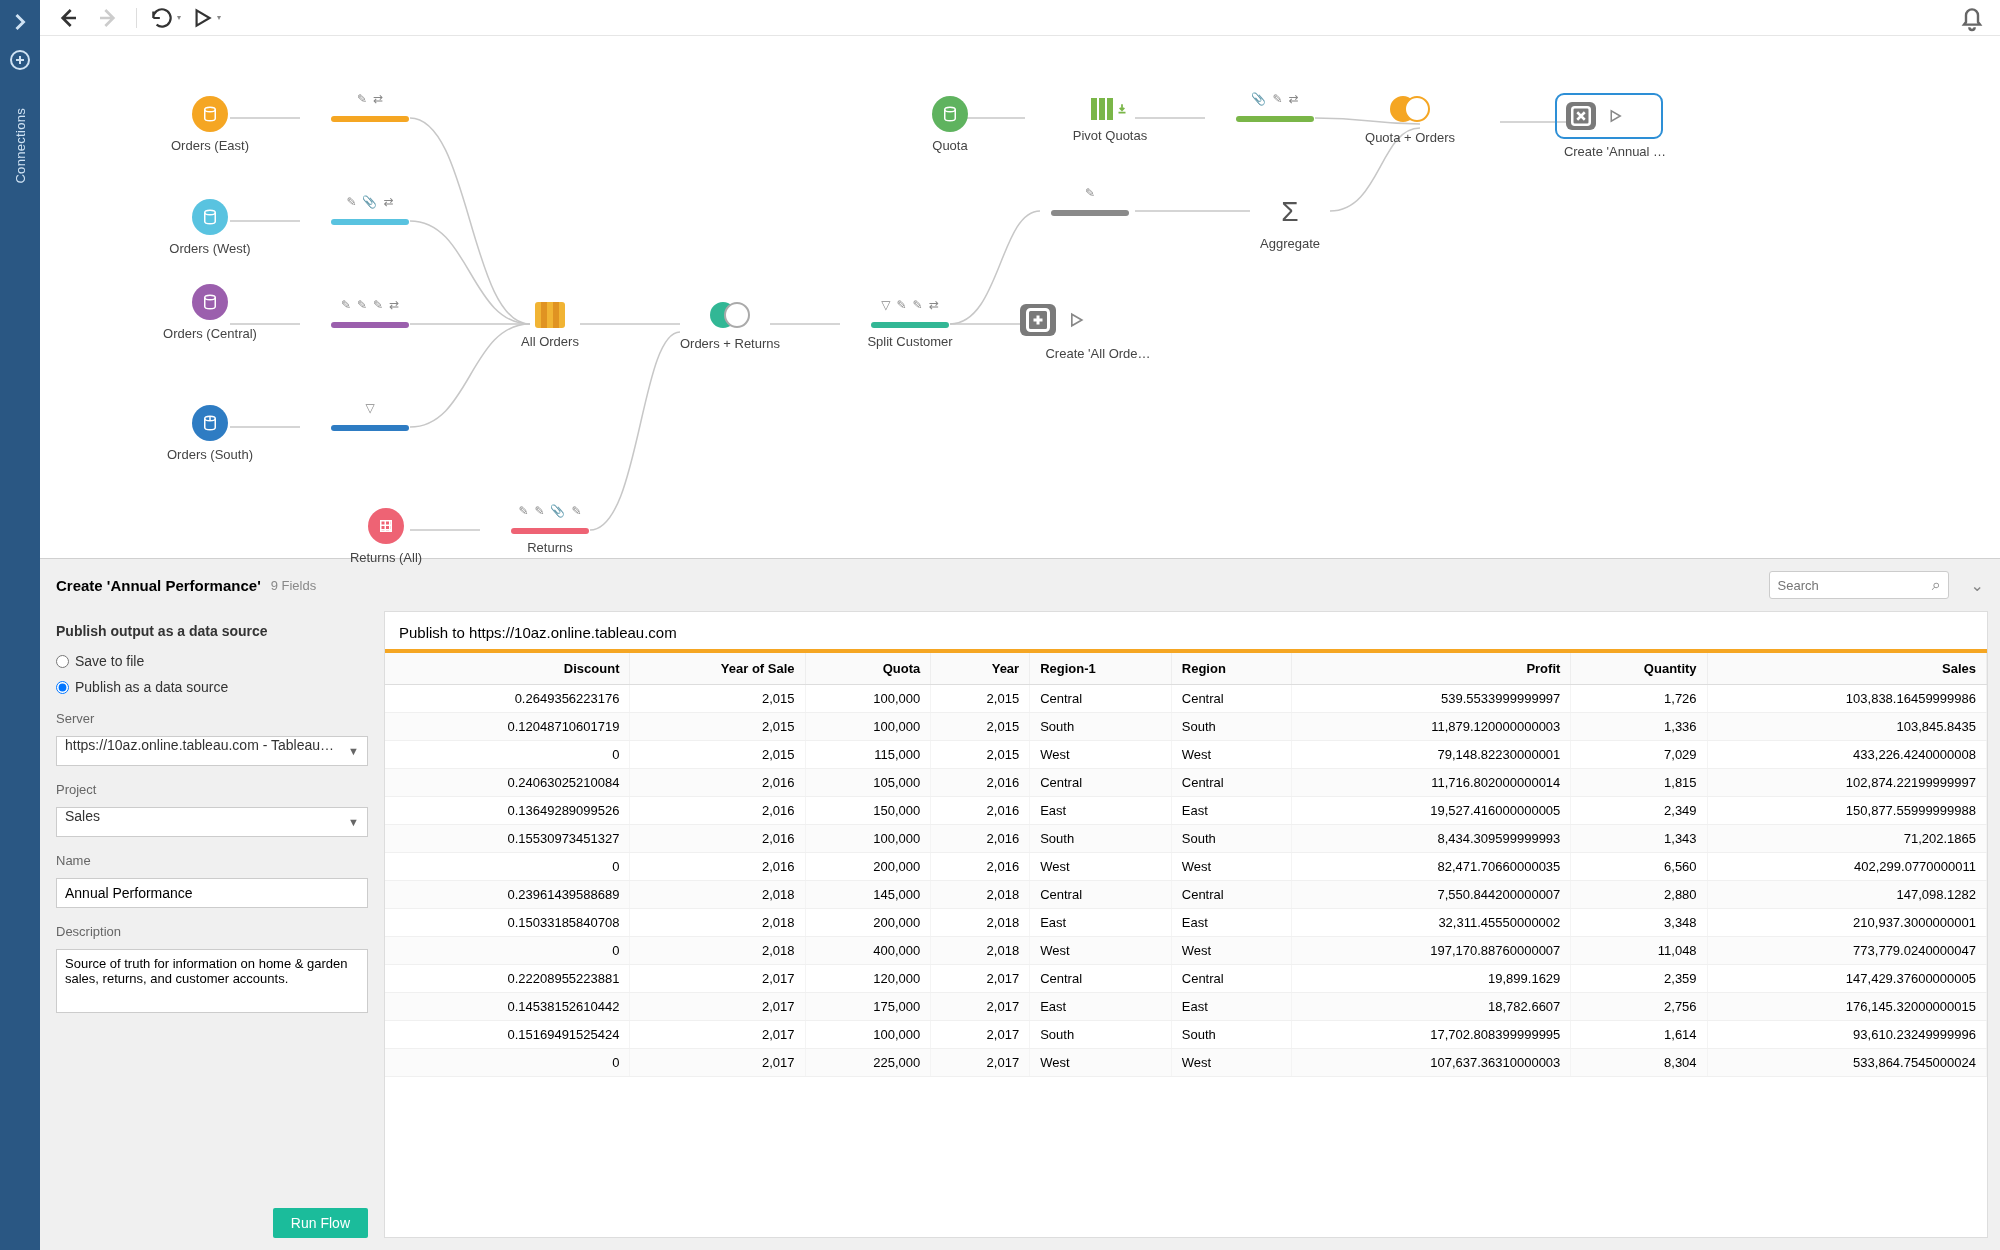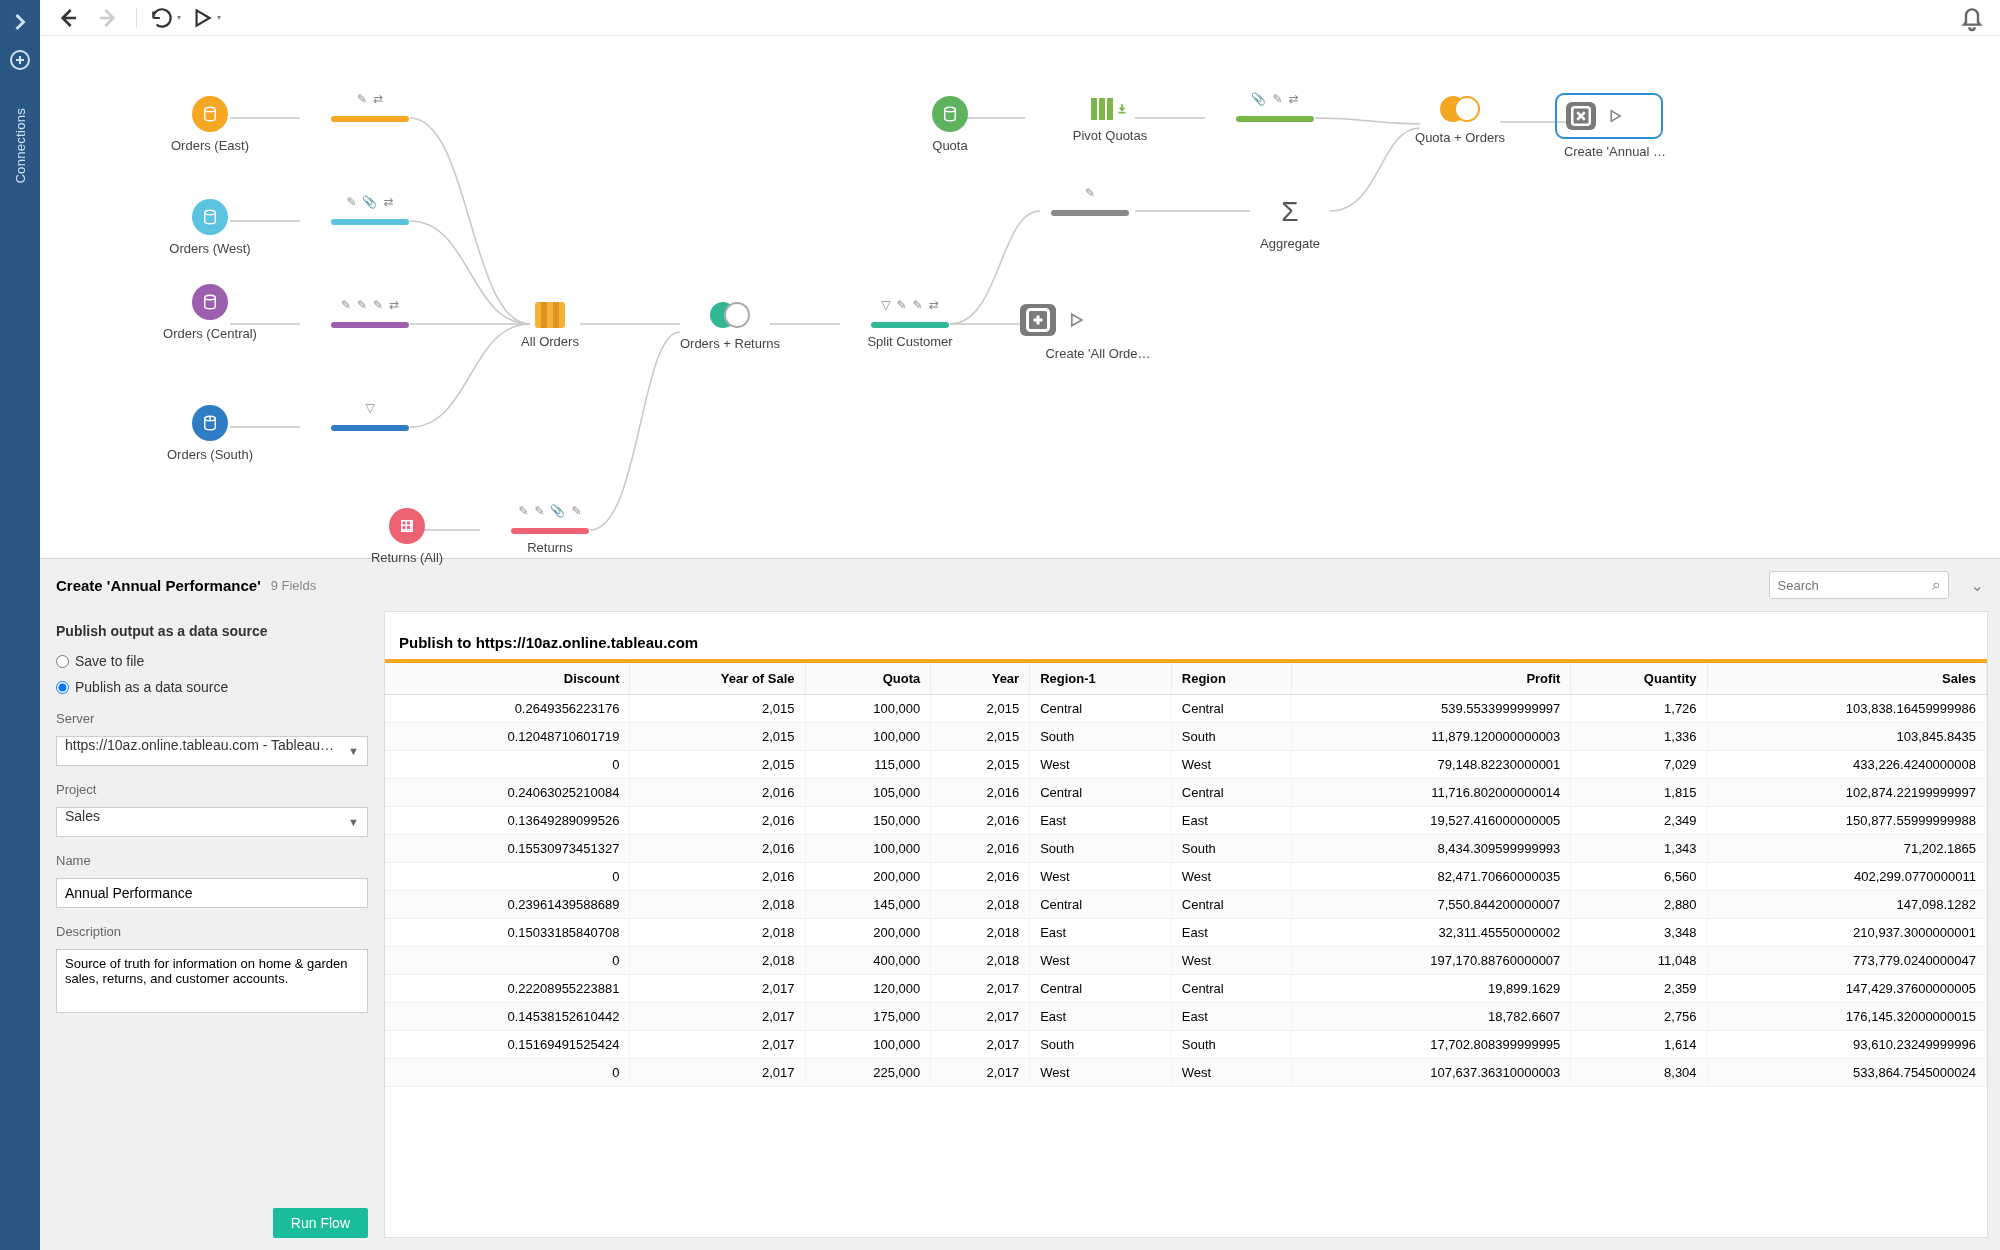--- a/index.html
+++ b/index.html
@@ -66,21 +66,21 @@
 .lpane { width: 344px; padding: 12px 16px; display: flex; flex-direction: column; gap: 10px; font-size: 14px; color: #333; }
 .lpane .sec-title { font-weight: 600; margin-bottom: 4px; }
 .lpane label { display: flex; align-items: center; gap: 6px; font-size: 14px; color: #333; }
 .lpane .fld-lbl { font-size: 13px; color: #666; margin-top: 6px; }
 .lpane .sel, .lpane .inp { width: 100%; height: 30px; border: 1px solid #ccc; background: #fff; padding: 0 8px; font-size: 14px; position: relative; }
 .lpane .sel .caret { position: absolute; right: 8px; top: 8px; color: #666; font-size: 11px; }
 .lpane textarea { width: 100%; height: 64px; border: 1px solid #ccc; padding: 6px 8px; font-size: 13px; resize: none; font-family: inherit; }
 .lpane .run { margin-top: auto; align-self: flex-end; background: #1bbc9b; color: #fff; border: none; height: 30px; padding: 0 18px; font-size: 14px; cursor: pointer; border-radius: 2px; }
 
 .rpane { flex: 1; background: #fff; margin: 0 12px 12px 0; border: 1px solid #ddd; display: flex; flex-direction: column; overflow: hidden; }
-.rpane .pubhdr { font-weight: 700; font-size: 15px; padding: 22px 14px 8px; }
+.rpane .pubhdr { font-weight: 400; font-size: 15px; padding: 12px 14px 8px; }
 .rpane .orange { height: 4px; background: #f5a623; }
 .rpane table { width: 100%; border-collapse: collapse; font-size: 13px; }
 .rpane th { text-align: left; font-weight: 700; padding: 8px 10px; border-bottom: 1px solid #ddd; border-right: 1px solid #eee; background: #fafafa; white-space: nowrap; }
 .rpane td { padding: 6px 10px; border-bottom: 1px solid #f0f0f0; border-right: 1px solid #f4f4f4; white-space: nowrap; }
 .rpane td.num, .rpane th.num { text-align: right; }
 .rpane tbody tr:nth-child(even) { background: #fbfbfb; }
 
 .icon svg { width: 18px; height: 18px; }
 </style>
 </head>
@@ -223,21 +223,21 @@
         </div>
       <div class="lbl">Orders (South)</div>
     </div>
     <div class="node" style="left:260px;top:365px">
       <div class="mini">
           <span>▽</span>
         </div>
       <div class="bar" style="background:#2e7cc3"></div>
     </div>
 
-    <div class="node" style="left:297px;top:472px">
+    <div class="node" style="left:276px;top:472px">
       <div class="icon ic-grid">
           <svg viewBox="0 0 24 24" fill="none" stroke="#fff" stroke-width="2">
             <rect x="5" y="5" width="14" height="14"></rect>
             <path d="M5 11h14M5 17h14M11 5v14M17 5v14"></path>
           </svg>
         </div>
       <div class="lbl">Returns (All)</div>
     </div>
     <div class="node" style="left:440px;top:468px">
       <div class="mini">
@@ -315,21 +315,21 @@
     <div class="node" style="left:980px;top:150px">
       <div class="mini">
           <span>✎</span>
         </div>
       <div class="bar" style="background:#8a8a8a"></div>
     </div>
     <div class="node" style="left:1180px;top:158px">
       <div class="sigma">Σ</div>
       <div class="lbl">Aggregate</div>
     </div>
-    <div class="node" style="left:1350px;top:60px">
+    <div class="node" style="left:1300px;top:60px">
       <div class="venn orange">
           <div class="c a"></div>
           <div class="c b"></div>
         </div>
       <div class="lbl">Quota + Orders</div>
     </div>
     <div class="node selected" style="left:1520px;top:62px;display:flex;align-items:center;gap:10px;width:98px;padding:4px 6px">
       <div class="outbox" style="margin:0;width:30px;height:28px">
           <svg viewBox="0 0 24 24" fill="none" stroke="#fff" stroke-width="2">
             <rect x="5" y="5" width="14" height="14" rx="2"></rect>

